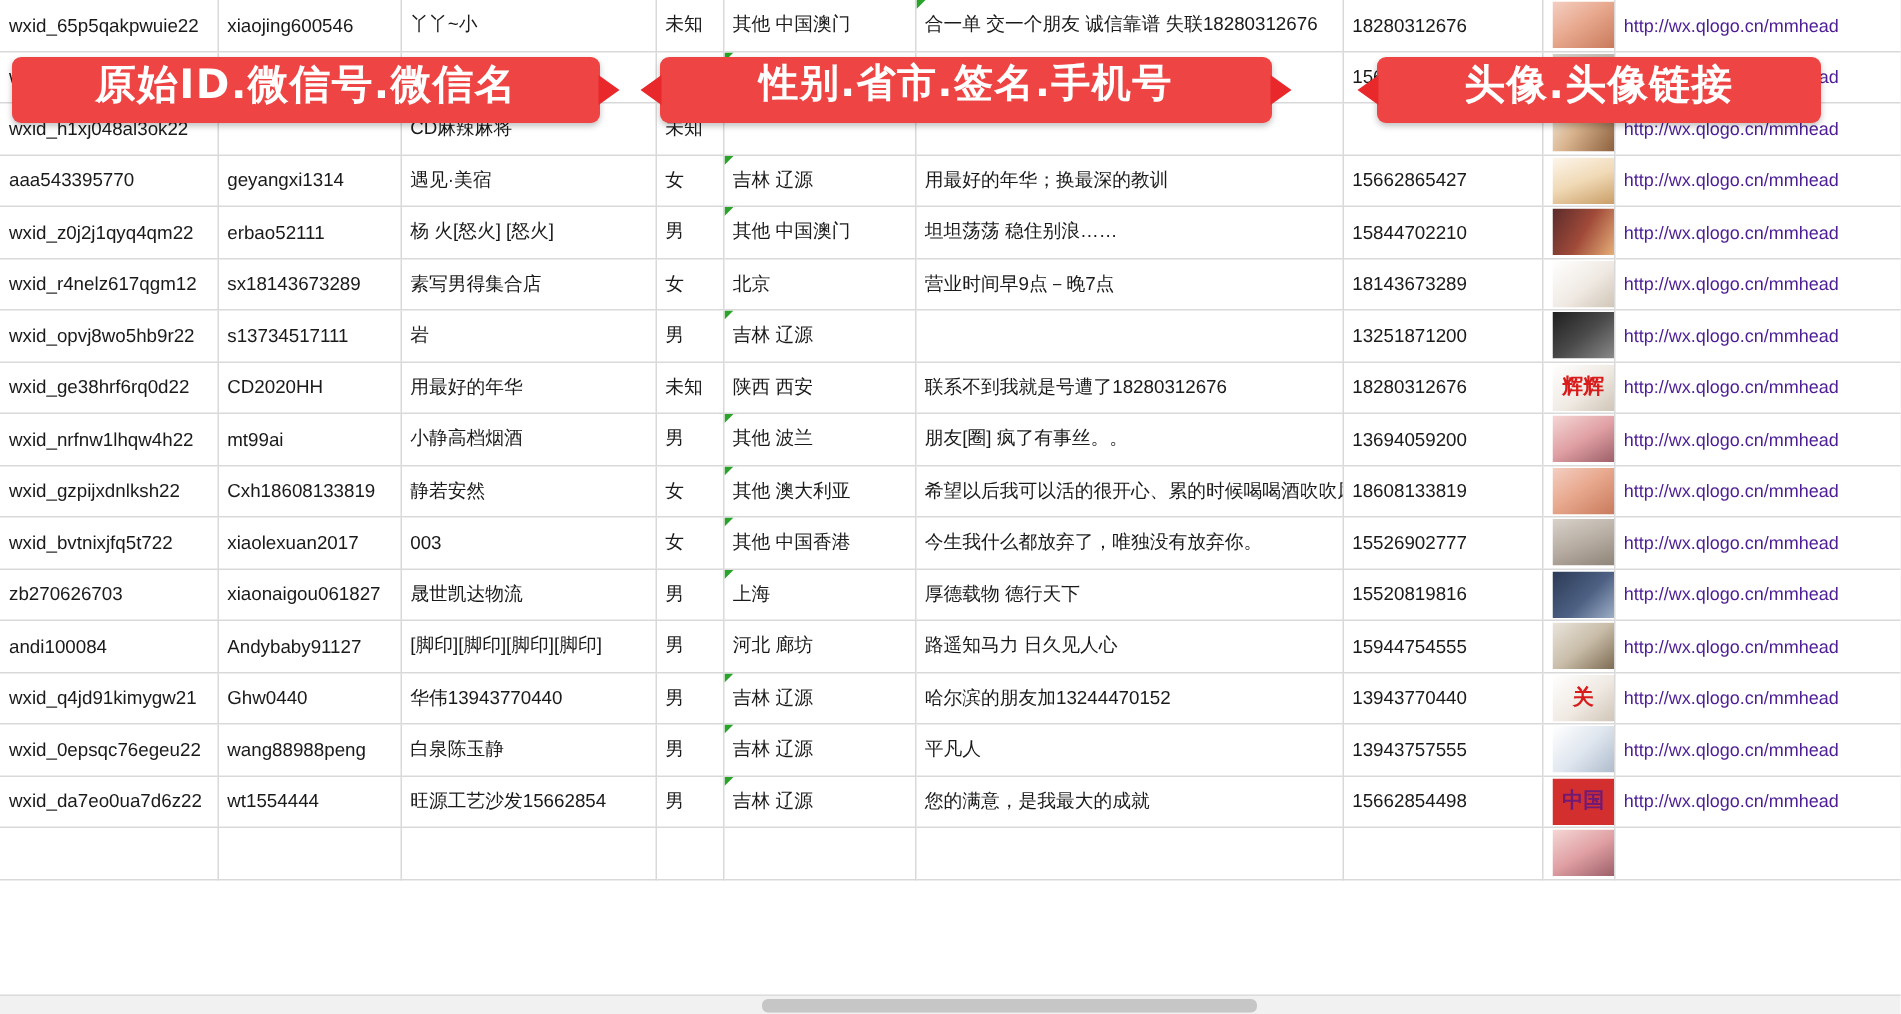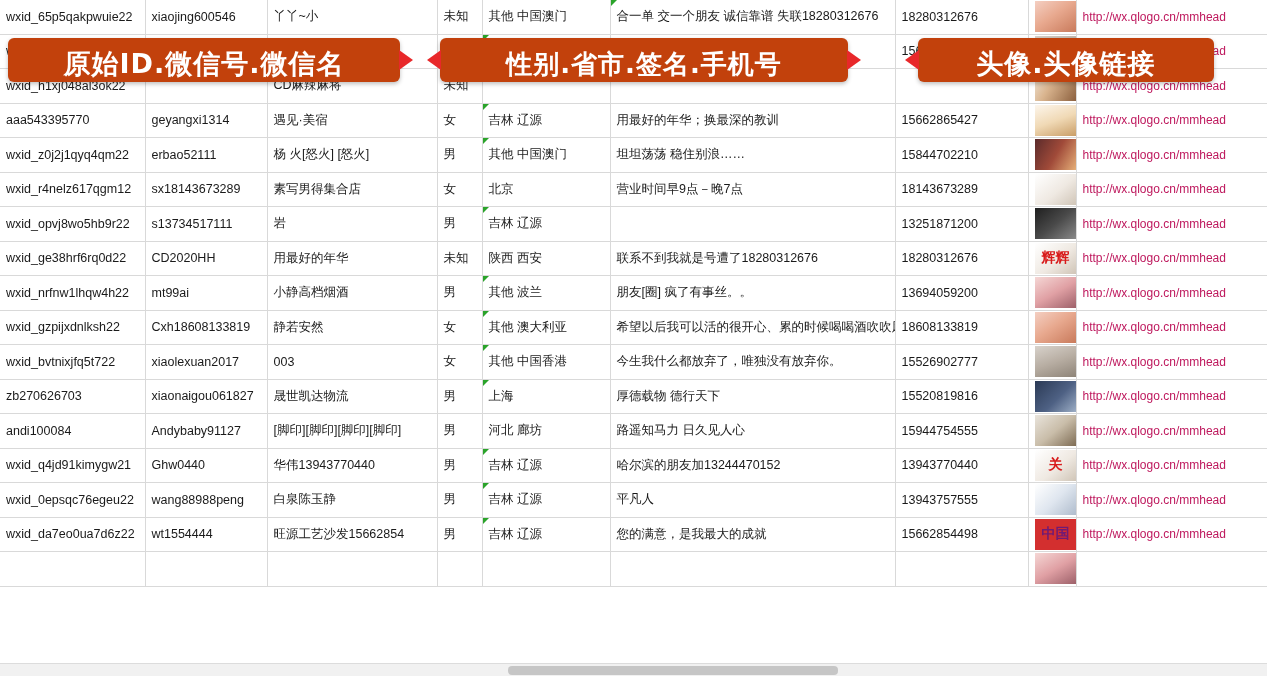--- a/index.html
+++ b/index.html
@@ -46,21 +46,21 @@
   col.c-wxid    { width: 122px; }
   col.c-name    { width: 170px; }
   col.c-gender  { width: 45px; }
   col.c-region  { width: 128px; }
   col.c-sign    { width: 285px; }
   col.c-phone   { width: 133px; }
   col.c-avatar  { width: 48px; }
   col.c-link    { width: 191px; }
 
   .cell-link {
-    color: #be185d;
+    color: #4c1d95;
     font-size: 12px;
   }
   .cell-phone { font-size: 12.5px; }
   .cell-sign  { font-size: 12.5px; }
 
   
   .avatar-wrap {
     width: 42px;
     height: 31px;
     margin: 0 auto;
@@ -113,28 +113,28 @@
     position: absolute;
     left: 0; top: 0;
     width: 0; height: 0;
     border-left: 6px solid #2aa32a;
     border-bottom: 6px solid transparent;
   }
 
   
   .callout {
     position: absolute;
-    background: #c2410c;
+    background: #ef4444;
     color: #ffffff;
     font-weight: bold;
     font-family: "DejaVu Sans", sans-serif;
     letter-spacing: 1px;
     border-radius: 6px;
     display: flex;
-    align-items: flex-end;
+    align-items: flex-start;
     justify-content: center;
     box-shadow: 0 2px 4px rgba(0,0,0,.25);
     white-space: nowrap;
   }
   #callout-1 {
     left: 8px; top: 38px;
     width: 392px; height: 44px;
     font-size: 27px;
   }
   #callout-2 {

